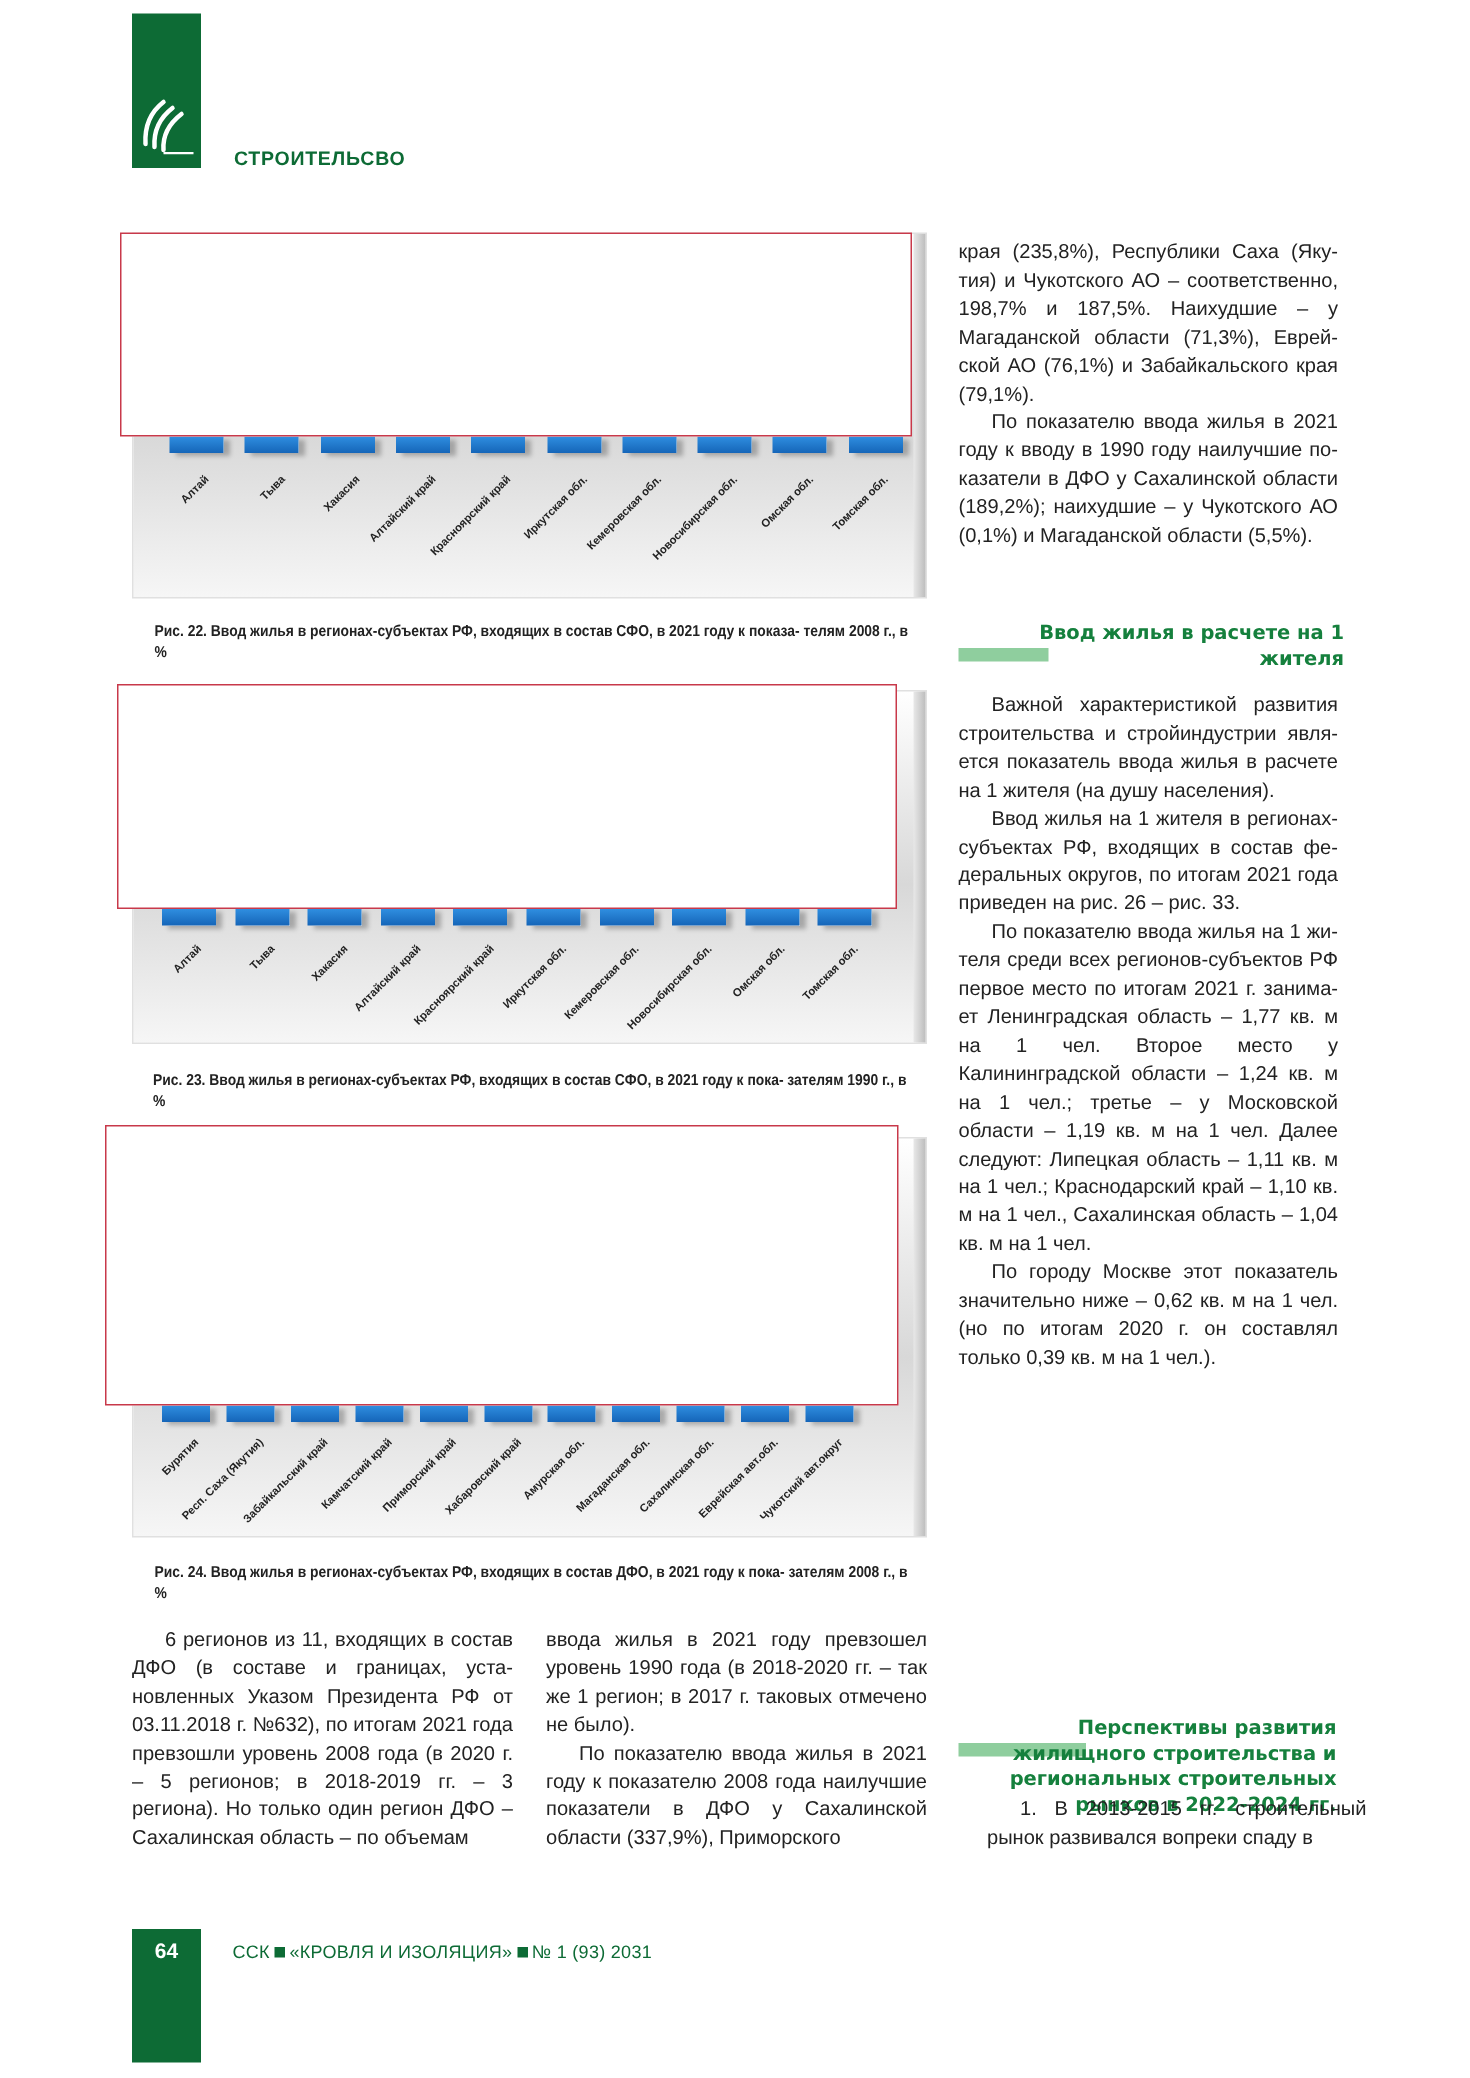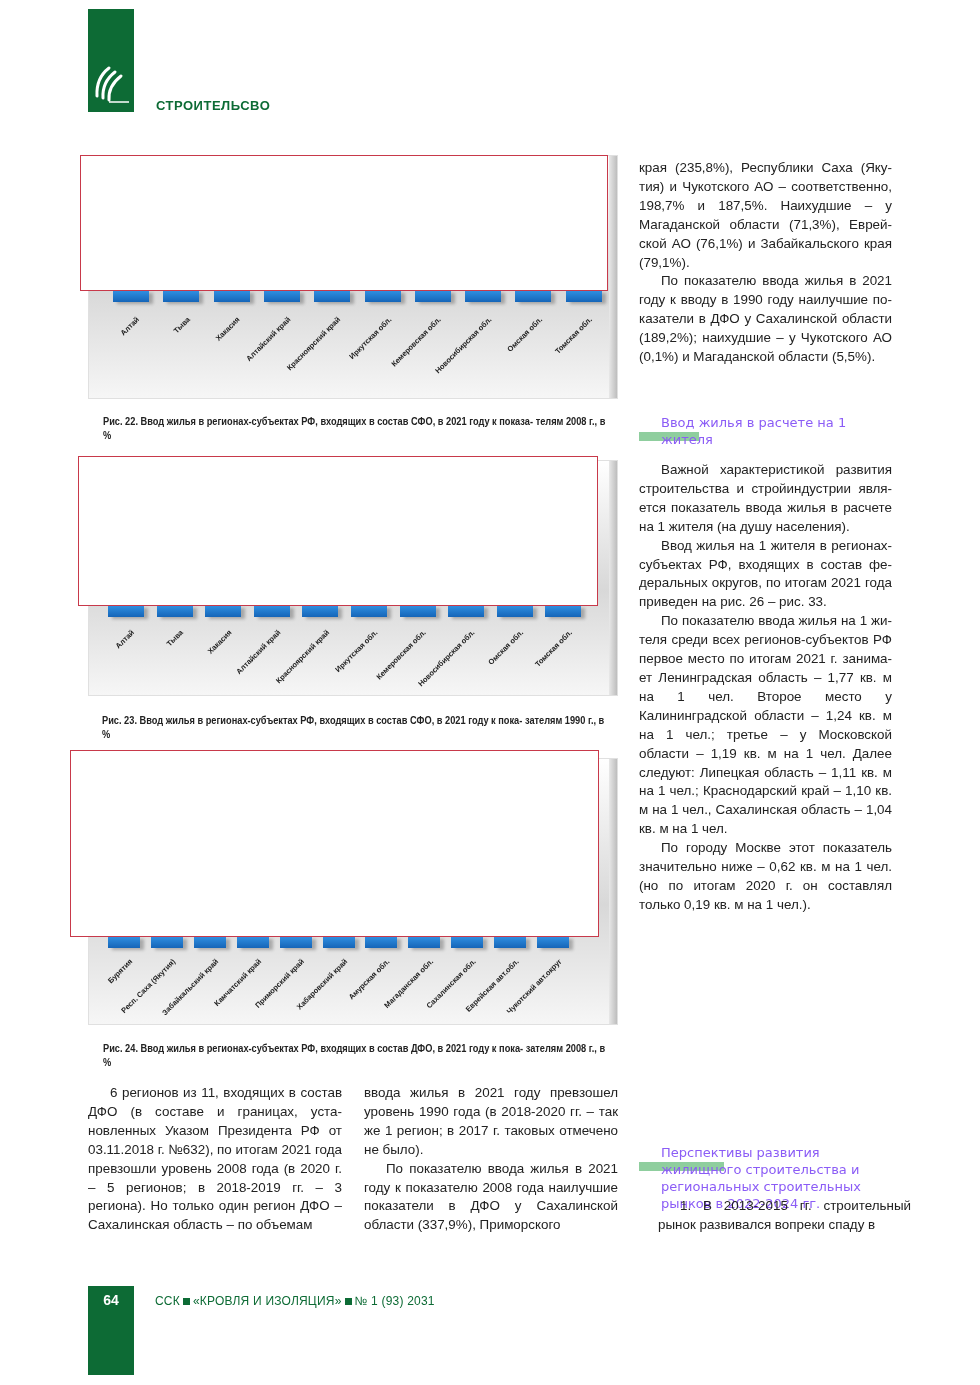--- a/index.html
+++ b/index.html
@@ -21,21 +21,21 @@
   .xlabel { position: absolute; font-size: 7.5px; font-weight: bold; white-space: nowrap; color: #222;
     transform-origin: right top; transform: rotate(-45deg); text-align: right; }
 
   .caption { position: absolute; font-family: "Liberation Sans Narrow", "Liberation Sans", sans-serif;
     font-size: 10.5px; font-weight: bold; line-height: 14px; color: #222; transform: scaleX(0.88); transform-origin: left top; }
 
   .col { position: absolute; font-size: 13.4px; line-height: 18.9px; color: #222; text-align: justify; }
   .col p { text-indent: 22px; }
   .col p.noindent { text-indent: 0; }
 
-  .heading { position: absolute; font-family: "DejaVu Sans", sans-serif; font-size: 13px; font-weight: normal; line-height: 17px; color: #8b5cf6; }
+  .heading { position: absolute; font-family: "DejaVu Sans", sans-serif; font-size: 13px; font-weight: bold; line-height: 17px; color: #15803d; text-align: right; }
   .heading-mark { position: absolute; height: 9px; background: #8fce9e; }
 
   .footer-bar { position: absolute; left: 88px; top: 1286px; width: 46px; height: 89px; }
   .page-num { position: absolute; left: 88px; top: 1292px; width: 46px; text-align: center; color: #fff; font-size: 14px; font-weight: bold; }
   .footer-text { position: absolute; left: 155px; top: 1294px; font-size: 12px; color: #0d6b35; letter-spacing: 0.2px; }
   .footer-text .sq { display: inline-block; width: 7px; height: 7px; background: #0d6b35; margin: 0 3px 1px 3px; vertical-align: middle; }
 </style>
 </head>
 <body>
 
@@ -152,21 +152,21 @@
   <p>По показателю ввода жилья в 2021 году к вводу в 1990 году наилучшие по­казатели в ДФО у Сахалинской обла­сти (189,2%); наихудшие – у Чукотско­го АО (0,1%) и Магаданской области (5,5%).</p>
 </div>
 
 <div class="heading-mark" style="left:639px;top:432px;width:60px;"></div>
 <div class="heading" style="left:661px;top:414px;width:235px;">Ввод жилья в расчете на 1 жителя</div>
 
 <div class="col" style="left:639px;top:461px;width:253px;">
   <p>Важной характеристикой развития строительства и стройиндустрии явля­ется показатель ввода жилья в расчете на 1 жителя (на душу населения).</p>
   <p>Ввод жилья на 1 жителя в регионах-субъектах РФ, входящих в состав фе­деральных округов, по итогам 2021 го­да приведен на рис. 26 – рис. 33.</p>
   <p>По показателю ввода жилья на 1 жи­теля среди всех регионов-субъектов РФ первое место по итогам 2021 г. занима­ет Ленинградская область – 1,77 кв. м на 1 чел. Второе место у Калининградской области – 1,24 кв. м на 1 чел.; третье – у Московской области – 1,19 кв. м на 1 чел. Далее следуют: Липецкая область – 1,11 кв. м на 1 чел.; Краснодарский край – 1,10 кв. м на 1 чел., Сахалинская об­ласть – 1,04 кв. м на 1 чел.</p>
-  <p>По городу Москве этот показа­тель значительно ниже – 0,62 кв. м на 1 чел. (но по итогам 2020 г. он состав­лял только 0,19 кв. м на 1 чел.).</p>
+  <p>По городу Москве этот показа­тель значительно ниже – 0,62 кв. м на 1 чел. (но по итогам 2020 г. он состав­лял только 0,39 кв. м на 1 чел.).</p>
 </div>
 
 <div class="heading-mark" style="left:639px;top:1162px;width:85px;"></div>
 <div class="heading" style="left:661px;top:1144px;width:230px;">Перспективы развития жилищного строительства и региональных строительных рынков в 2022-2024 гг.</div>
 
 <div class="col" style="left:658px;top:1197px;width:253px;">
   <p>1. В 2013-2015 гг. строительный рынок развивался вопреки спаду в</p>
 </div>
 
 <div class="footer-bar green"></div>

